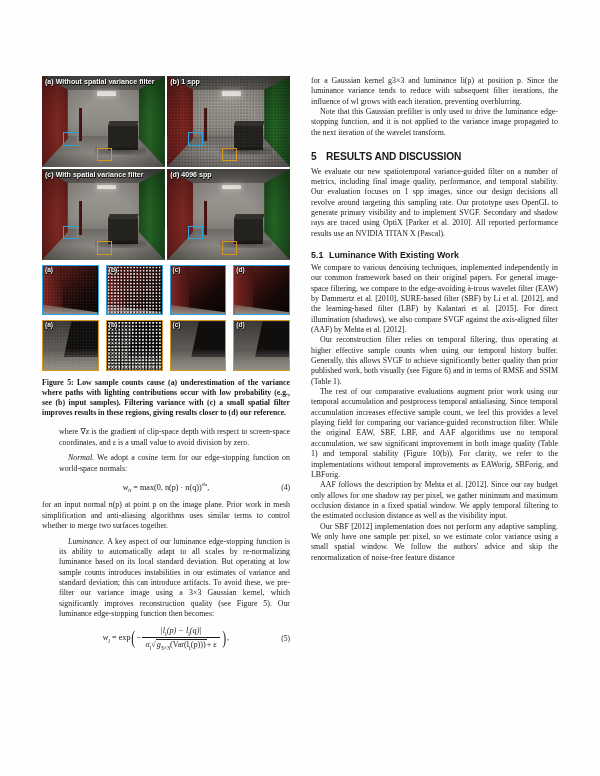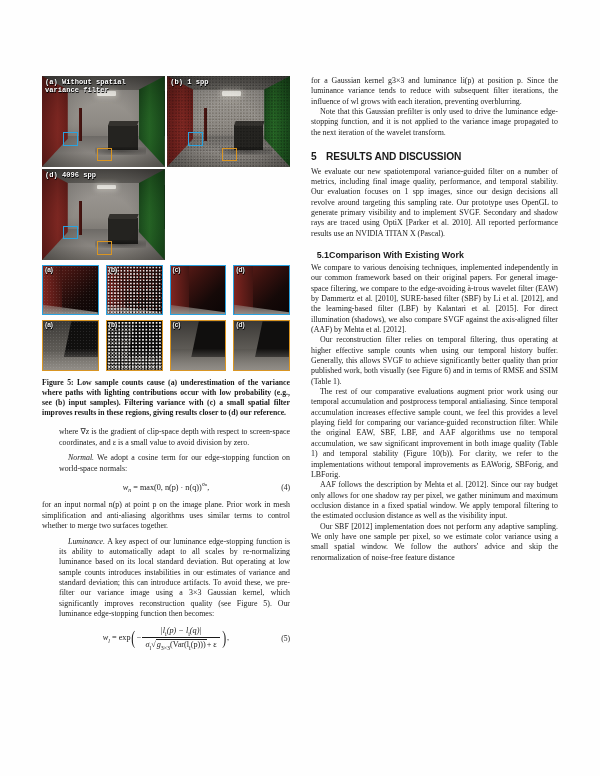--- a/index.html
+++ b/index.html
@@ -68,21 +68,21 @@
     margin: 13px 0 4.5px 0;
     letter-spacing: -0.1px;
   }
   .sec-h .num { display: inline-block; width: 15px; }
   .sub-h {
     font-family: "Liberation Sans", sans-serif;
     font-weight: bold;
     font-size: 8.9px;
     margin: 11px 0 3px 0;
   }
-  .sub-h .num { display: inline-block; width: 18px; text-align: right; }
+  .sub-h .num { display: inline-block; width: 18px; }
 
   .it { font-style: italic; }
   .run-in { font-style: italic; }
 
   
   .figure { position: relative; width: 248px; }
   .fig-grid {
     display: grid;
     grid-template-columns: 1fr 1fr;
     gap: 2.5px;
@@ -94,21 +94,21 @@
     overflow: hidden;
     background: #101010;
   }
   .panel .scene { position: absolute; inset: 0; }
   .panel-label {
     position: absolute;
     left: 3px;
     top: 1.5px;
     z-index: 9;
     color: #fff;
-    font-family: Liberation Mono, monospace;
+    font-family: Liberation Sans, sans-serif;
     font-weight: bold;
     font-size: 7.1px;
     line-height: 8.2px;
     text-shadow: 0 0 1.5px #000, 0.5px 0.5px 0 #000;
     width: 92%;
   }
 
   
   .floor {
     position: absolute; left: 0; right: 0; bottom: 0; height: 34%;
@@ -336,20 +336,37 @@
               <div class="blockbox"></div>
               <div class="softshadow"></div>
               <div class="light"></div>
               <div class="noise"></div>
               <div class="dark-corner"></div>
               <div class="roi blue"></div>
               <div class="roi orange"></div>
             </div>
           </div>
 
+          <div class="panel">
+            <div class="panel-label">(c) With spatial variance filter</div>
+            <div class="scene">
+              <div class="ceil"></div>
+              <div class="back"></div>
+              <div class="floor"></div>
+              <div class="wall-l"></div>
+              <div class="wall-r"></div>
+              <div class="divider"></div>
+              <div class="blockbox"></div>
+              <div class="softshadow"></div>
+              <div class="light"></div>
+              <div class="dark-corner"></div>
+              <div class="roi blue"></div>
+              <div class="roi orange"></div>
+            </div>
+          </div>
 
           <div class="panel">
             <div class="panel-label">(d) 4096 spp</div>
             <div class="scene">
               <div class="ceil"></div>
               <div class="back"></div>
               <div class="floor"></div>
               <div class="wall-l"></div>
               <div class="wall-r"></div>
               <div class="divider"></div>
@@ -474,21 +491,21 @@
 
       <p>for a Gaussian kernel g3×3 and luminance li(p) at position p. Since the luminance variance tends to reduce with subsequent filter iterations, the influence of wl grows with each iteration, preventing overblurring.</p>
       <p class="indent">Note that this Gaussian prefilter is only used to drive the luminance edge-stopping function, and it is not applied to the variance image propagated to the next iteration of the wavelet transform.</p>
 
       <div class="sec-h">
         <span class="num">5</span><span>RESULTS AND DISCUSSION</span>
       </div>
       <p>We evaluate our new spatiotemporal variance-guided filter on a number of metrics, including final image quality, performance, and temporal stability. Our evaluation focuses on 1 spp images, since our design decisions all revolve around targeting this sampling rate. Our prototype uses OpenGL to generate primary visibility and to implement SVGF. Secondary and shadow rays are traced using OptiX [Parker et al. 2010]. All reported performance results use an NVIDIA TITAN X (Pascal).</p>
 
       <div class="sub-h">
-        <span class="num">5.1</span><span>Comparison With Existing Work</span>
+        <span class="num">5.1</span><span>Luminance With Existing Work</span>
       </div>
       <p>We compare to various denoising techniques, implemented independently in our common framework based on their original papers. For general image-space filtering, we compare to the edge-avoiding à-trous wavelet filter (EAW) by Dammertz et al. [2010], SURE-based filter (SBF) by Li et al. [2012], and the learning-based filter (LBF) by Kalantari et al. [2015]. For direct illumination (shadows), we also compare SVGF against the axis-aligned filter (AAF) by Mehta et al. [2012].</p>
       <p class="indent">Our reconstruction filter relies on temporal filtering, thus operating at higher effective sample counts when using our temporal history buffer. Generally, this allows SVGF to achieve significantly better quality than prior published work, both visually (see Figure 6) and in terms of RMSE and SSIM (Table 1).</p>
       <p class="indent">The rest of our comparative evaluations augment prior work using our temporal accumulation and postprocess temporal antialiasing. Since temporal accumulation increases effective sample count, we feel this provides a level playing field for comparing our variance-guided reconstruction filter. While the original EAW, SBF, LBF, and AAF algorithms use no temporal accumulation, we saw significant improvement in both image quality (Table 1) and temporal stability (Figure 10(b)). For clarity, we refer to the implementations without temporal improvements as EAWorig, SBForig, and LBForig.</p>
       <p class="indent">AAF follows the description by Mehta et al. [2012]. Since our ray budget only allows for one shadow ray per pixel, we gather minimum and maximum occlusion distance in a fixed spatial window. We apply temporal filtering to the estimated occlusion distance as well as the visibility input.</p>
       <p class="indent">Our SBF [2012] implementation does not perform any adaptive sampling. We only have one sample per pixel, so we estimate color variance using a small spatial window. We follow the authors' advice and skip the renormalization of noise-free feature distance</p>
 
     </div>
 
   </div>

